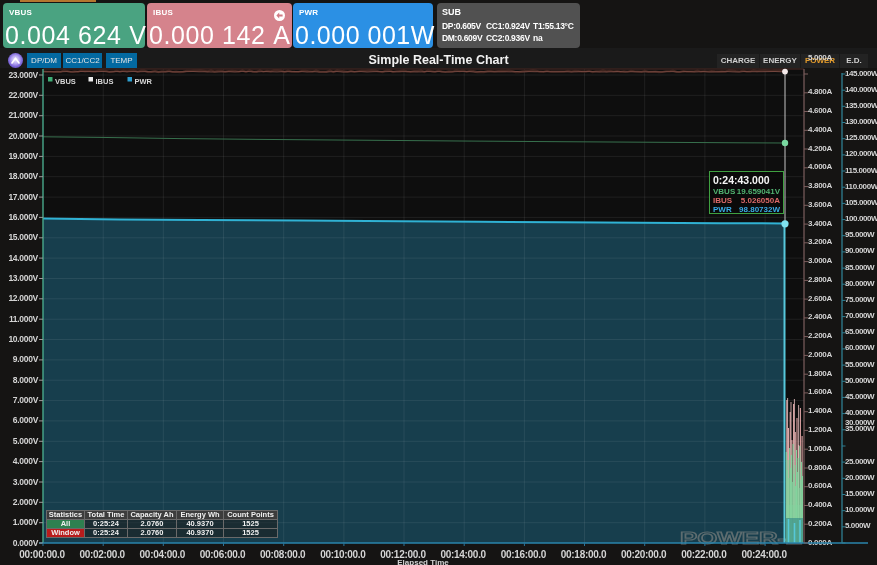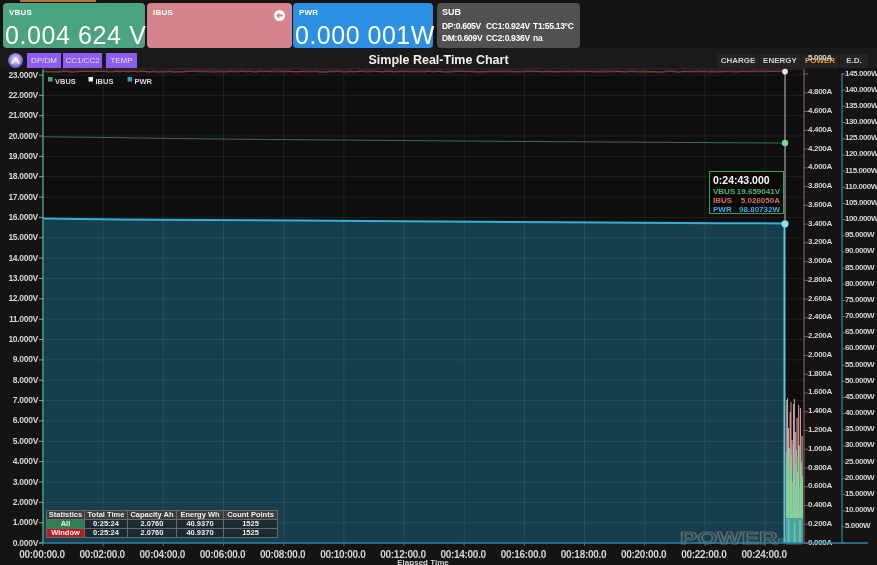--- a/index.html
+++ b/index.html
@@ -1,38 +1,39 @@
 <!DOCTYPE html>
 <html><head><meta charset="utf-8">
 <style>
 html,body{margin:0;padding:0;}
 body{width:877px;height:565px;background:#151413;font-family:"Liberation Sans",sans-serif;overflow:hidden;position:relative;}
 .abs{position:absolute;}
 .card{position:absolute;top:3px;height:45px;border-radius:4px;color:#fff;}
 .clab{position:absolute;left:6px;top:5px;font-size:8px;font-weight:bold;letter-spacing:.2px;}
 .cnum{position:absolute;left:2px;bottom:-2px;font-size:25px;white-space:nowrap;letter-spacing:.5px;}
-.btn{position:absolute;top:53px;height:15px;background:#8b5cf6;color:#e4e4e4;font-size:8px;line-height:15px;text-align:center;}
+.btn{position:absolute;top:53px;height:15px;background:#0369a1;color:#e4e4e4;font-size:8px;line-height:15px;text-align:center;}
 .tab{position:absolute;top:54px;height:14px;background:#232323;color:#cfcfcf;font-size:8px;font-weight:bold;line-height:14px;text-align:center;}
 .ylab{position:absolute;width:36px;text-align:right;font-size:8.5px;font-weight:bold;color:#d4d4d4;letter-spacing:-.3px;}
 .alab{position:absolute;left:808px;font-size:8px;font-weight:bold;color:#d4d4d4;letter-spacing:-.3px;white-space:nowrap;}
 .wlab{position:absolute;left:845px;font-size:8px;font-weight:bold;color:#d4d4d4;letter-spacing:-.4px;white-space:nowrap;}
 .xlab{position:absolute;top:549px;width:60px;text-align:center;font-size:10px;font-weight:bold;color:#d4d4d4;letter-spacing:-.3px;}
 table.stats{position:absolute;left:46px;top:510px;border-collapse:collapse;font-size:7.5px;font-weight:bold;color:#f0f0f0;}
 table.stats td{border:1px solid #6a6a6a;text-align:center;padding:0 1px;height:7px;line-height:8px;background:rgba(30,30,30,.55);}
 table.stats tr.h td{background:#3c3c3c;}
 </style></head>
 <body>
 
 <div class="abs" style="left:20px;top:0;width:76px;height:2px;background:#b5762e;"></div>
 <div class="card" style="left:3px;width:142px;background:#4aa381;">
     <div class="clab">VBUS</div>
     <div class="cnum" style="letter-spacing:.6px;">0.004&nbsp;624&nbsp;V</div>
   </div>
 <div class="card" style="left:147px;width:145px;background:#d5838c;">
     <div class="clab">IBUS</div>
+    <div class="cnum" style="letter-spacing:.6px;">0.000&nbsp;142&nbsp;A</div>
     <svg class="abs" style="right:7px;top:7px;" width="11" height="11" viewBox="0 0 11 11">
       <circle cx="5.5" cy="5.5" r="5.5" fill="#ffffff"></circle>
       <path d="M5.2 2.6 L2.4 5.5 L5.2 8.4 L5.2 6.6 L8.6 6.6 L8.6 4.4 L5.2 4.4 Z" fill="#cf7b84"></path>
     </svg>
   </div>
 <div class="card" style="left:293px;width:140px;background:#2b90e4;">
     <div class="clab">PWR</div>
     <div class="cnum">0.000&nbsp;001W</div>
   </div>
 <div class="card" style="left:437px;width:143px;background:#515151;font-weight:bold;">
@@ -124,21 +125,21 @@
 <div class="wlab" style="top:278.7px;">80.000W</div>
 <div class="wlab" style="top:294.9px;">75.000W</div>
 <div class="wlab" style="top:311.1px;">70.000W</div>
 <div class="wlab" style="top:327.3px;">65.000W</div>
 <div class="wlab" style="top:343.4px;">60.000W</div>
 <div class="wlab" style="top:359.6px;">55.000W</div>
 <div class="wlab" style="top:375.8px;">50.000W</div>
 <div class="wlab" style="top:391.9px;">45.000W</div>
 <div class="wlab" style="top:408.1px;">40.000W</div>
 <div class="wlab" style="top:424.3px;">35.000W</div>
-<div class="wlab" style="top:440px;">30.000W</div>
+<div class="wlab" style="top:418px;">30.000W</div>
 <div class="wlab" style="top:456.6px;">25.000W</div>
 <div class="wlab" style="top:472.8px;">20.000W</div>
 <div class="wlab" style="top:489.0px;">15.000W</div>
 <div class="wlab" style="top:505.2px;">10.000W</div>
 <div class="wlab" style="top:521.3px;">5.000W</div>
 <div class="wlab" style="top:537.5px;padding-left:48px;">0.000W</div>
 <div class="xlab" style="left:12.0px;">00:00:00.0</div>
 <div class="xlab" style="left:72.2px;">00:02:00.0</div>
 <div class="xlab" style="left:132.3px;">00:04:00.0</div>
 <div class="xlab" style="left:192.5px;">00:06:00.0</div>

